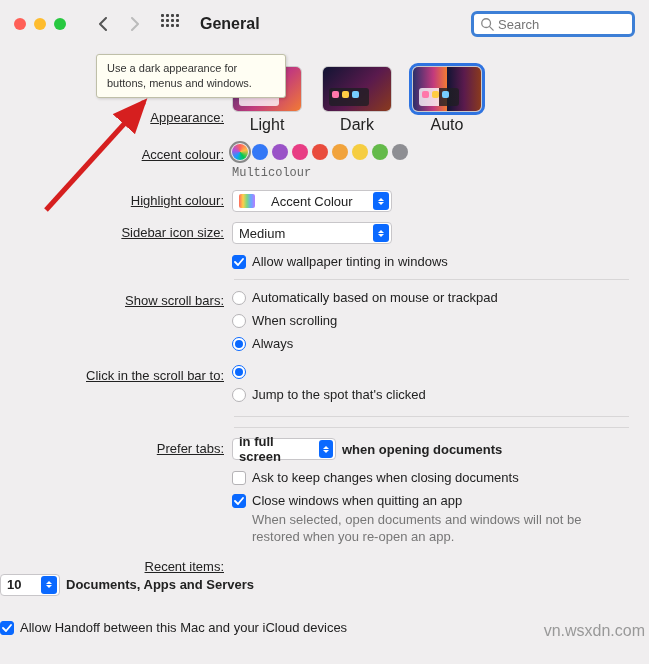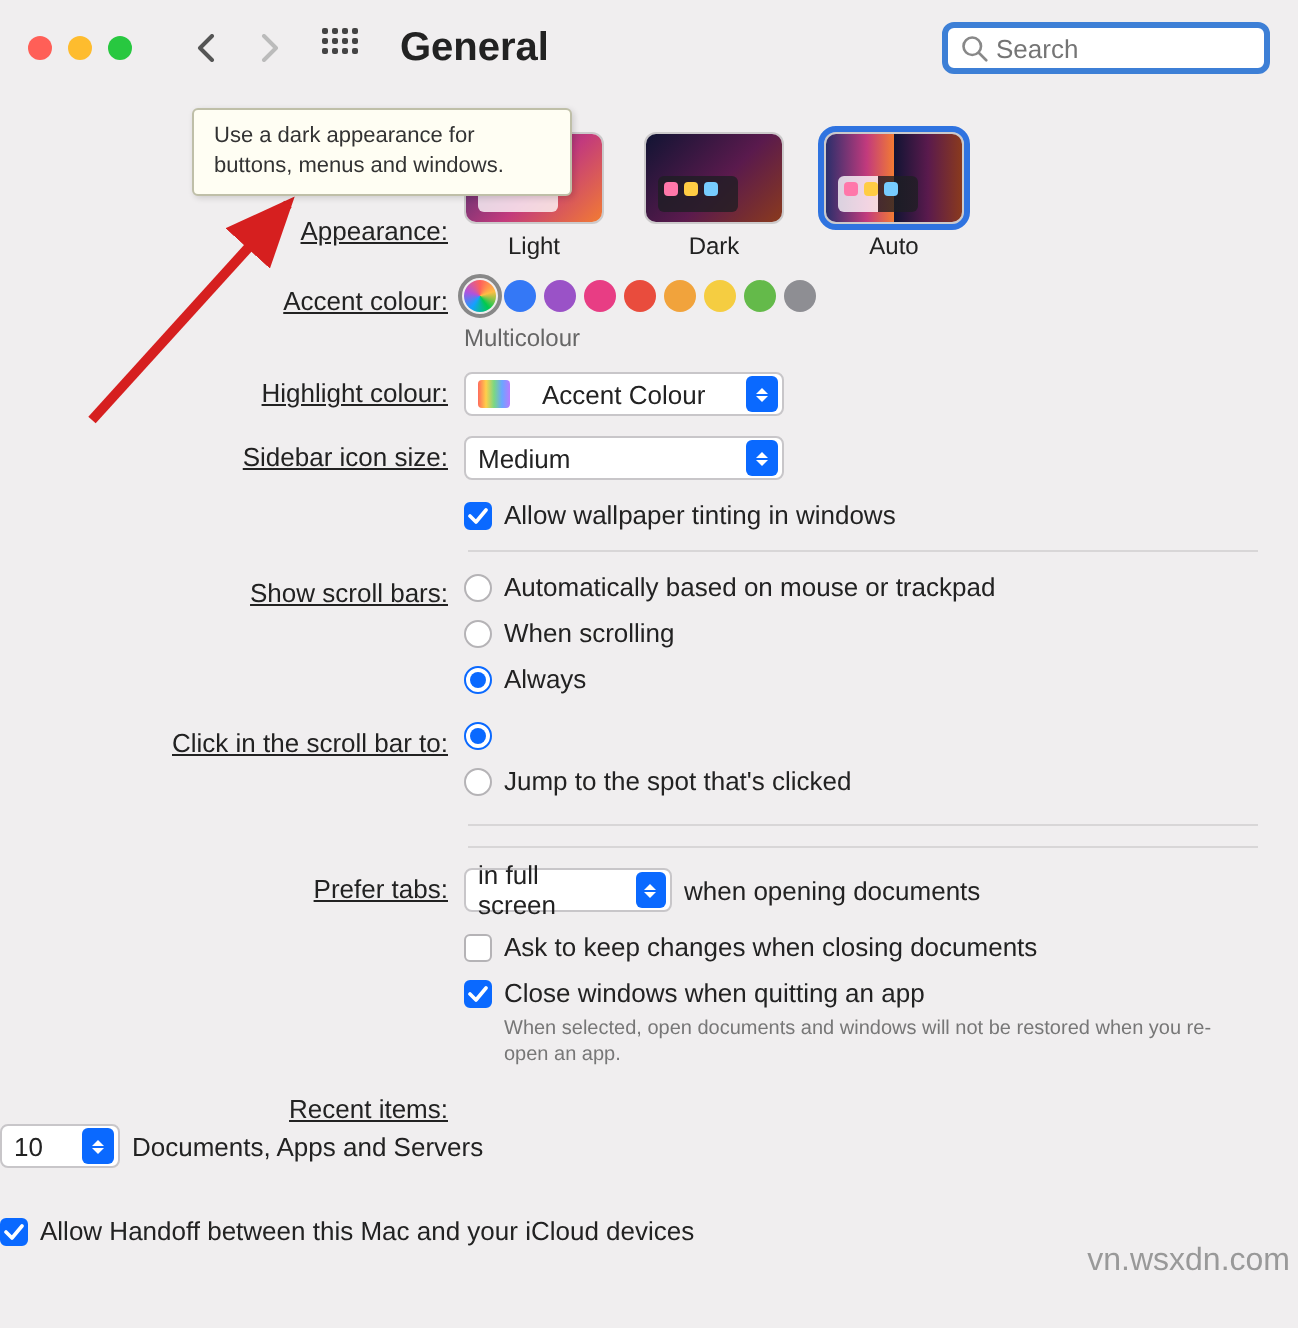--- a/index.html
+++ b/index.html
@@ -10,21 +10,21 @@
 .traffic { display: flex; gap: 8px; }
 .trafdot { width: 12px; height: 12px; border-radius: 50%; }
 .tr-red { background: #ff5f57; }
 .tr-yel { background: #febc2e; }
 .tr-grn { background: #28c840; }
 .nav { display: flex; gap: 6px; margin-left: 14px; }
 .navbtn { width: 26px; height: 24px; display: flex; align-items: center; justify-content: center; color: #777; }
 .navbtn.disabled { color: #bbb; }
 .grid-icon { width: 20px; height: 20px; display: grid; grid-template-columns: repeat(4,3px); grid-template-rows: repeat(3,3px); gap: 2px; }
 .grid-icon span { background: #444; border-radius: 1px; }
-.title { font-weight: 600; font-size: 20px; margin-left: 6px; }
+.title { font-weight: 600; font-size: 16px; margin-left: 6px; }
 .spacer { flex: 1; }
 .search { display: flex; align-items: center; width: 164px; height: 26px; border: 3px solid #3d7fd6; border-radius: 6px; background: #fff; padding: 0 6px; gap: 4px; }
 .search input { border: none; outline: none; font-size: 13px; width: 100%; background: transparent; }
 .search-icon svg { width: 14px; height: 14px; display: block; }
 
 
 .tooltip { position: absolute; top: 54px; left: 96px; background: #fffef3; border: 1px solid #bfbfa8; border-radius: 3px; padding: 6px 10px; font-size: 11px; color: #333; width: 190px; line-height: 1.35; box-shadow: 1px 1px 3px rgba(0,0,0,0.15); z-index: 50; }
 
 
 .arrow { position: absolute; top: 60px; left: 34px; z-index: 40; pointer-events: none; }
@@ -42,54 +42,54 @@
 .thumb .box { width: 70px; height: 46px; border-radius: 6px; position: relative; overflow: hidden; border: 1px solid rgba(0,0,0,0.15); }
 .thumb.sel .box { outline: 3px solid #2f73e0; outline-offset: 0; }
 .thumb .wall { position: absolute; inset: 0; }
 .wall-light { background: linear-gradient(135deg,#2b2f6b 0%,#c23a7d 55%,#f27b33 100%); }
 .wall-dark { background: linear-gradient(135deg,#111433 0%,#5a1a4d 55%,#8a3a1d 100%); }
 .wall-auto { background: linear-gradient(90deg,#2b2f6b 0%,#c23a7d 30%,#f27b33 50%,#111433 50%,#5a1a4d 75%,#8a3a1d 100%); }
 .mini { position: absolute; left: 6px; bottom: 5px; width: 40px; height: 18px; border-radius: 3px; background: rgba(255,255,255,0.78); display: flex; align-items: flex-start; gap: 3px; padding: 3px; }
 .mini.dark { background: rgba(30,30,34,0.78); }
 .mini .d { width: 7px; height: 7px; border-radius: 2px; }
 .d1{background:#f7a;} .d2{background:#fc4;} .d3{background:#7cf;}
-.thumb .cap { font-size: 12px; }
+.thumb .cap { font-size: 16px; }
 
 
 .accent-dots { display: flex; gap: 4px; align-items: center; }
 .adot { width: 16px; height: 16px; border-radius: 50%; }
 .adot.sel { outline: 2px solid #888; outline-offset: 1px; }
-.accent-name { font-size: 12px; color: #666; margin-top: 2px; }
+.accent-name { font-size: 12px; color: #666; margin-top: 2px; font-family: Liberation Mono, monospace; }
 
 
 .select { height: 22px; background: #fff; border: 1px solid #c8c6c9; border-radius: 4px; display: inline-flex; align-items: center; padding: 0 2px 0 6px; position: relative; min-width: 60px; gap: 10px; }
 .select .stepbox { width: 16px; height: 18px; background: #0a69ff; border-radius: 3px; margin-left: auto; display: flex; flex-direction: column; align-items: center; justify-content: center; gap: 1px; }
 .select .stepbox span { display:block; width:0; height:0; border-left:3px solid transparent; border-right:3px solid transparent; }
 .select .stepbox .up { border-bottom: 3px solid #fff; }
 .select .stepbox .dn { border-top: 3px solid #fff; }
 .select.wide { width: 160px; }
 .swatch { width: 16px; height: 14px; border-radius: 2px; margin-right: 6px; background: linear-gradient(90deg,#ff6b5d,#ffcf4a,#7bd882,#6aa6ff,#b77cff); }
 .compass { width: 14px; height: 14px; margin-right: 6px; background: radial-gradient(circle at 50% 50%, #fff 0 25%, #2a6fe0 26% 100%); border-radius: 50%; position: relative; }
 .compass:after{content:"";position:absolute;left:50%;top:50%;width:2px;height:8px;background:#f24;transform:translate(-50%,-50%) rotate(35deg);border-radius:1px;}
 
 
 .chk-row { display: flex; align-items: flex-start; gap: 6px; }
 .chk { width: 14px; height: 14px; border: 1px solid #b5b3b6; border-radius: 3px; background: #fff; display: inline-flex; align-items: center; justify-content: center; flex-shrink:0; margin-top:1px;}
 .chk.on { background: #0a69ff; border-color: #0a69ff; }
 .chk.on svg { width: 10px; height: 10px; display:block; }
 .chk-label { font-size: 13px; }
-.subnote { font-size: 10px; color: #777; margin-left: 20px; line-height: 1.3; max-width: 360px; }
+.subnote { font-size: 13px; color: #777; margin-left: 20px; line-height: 1.3; max-width: 360px; }
 
 
 .rad-row { display: flex; align-items: center; gap: 6px; margin-bottom: 4px; }
 .rad { width: 14px; height: 14px; border: 1px solid #b5b3b6; border-radius: 50%; background: #fff; display:inline-flex; align-items:center; justify-content:center; }
 .rad.on { border-color: #0a69ff; }
 .rad.on:after { content:""; width:8px; height:8px; background:#0a69ff; border-radius:50%; }
 
-.inline { display:flex; align-items:center; gap:6px; }
+.inline { display:flex; align-items:center; gap:6px;font-weight:bold; }
 .watermark { position:absolute; right:4px; bottom:24px; font-size:16px; color:#999; }
 </style>
 </head>
 <body>
 
 <div class="toolbar">
   <div class="traffic">
     <div class="trafdot tr-red"></div>
     <div class="trafdot tr-yel"></div>
     <div class="trafdot tr-grn"></div>

